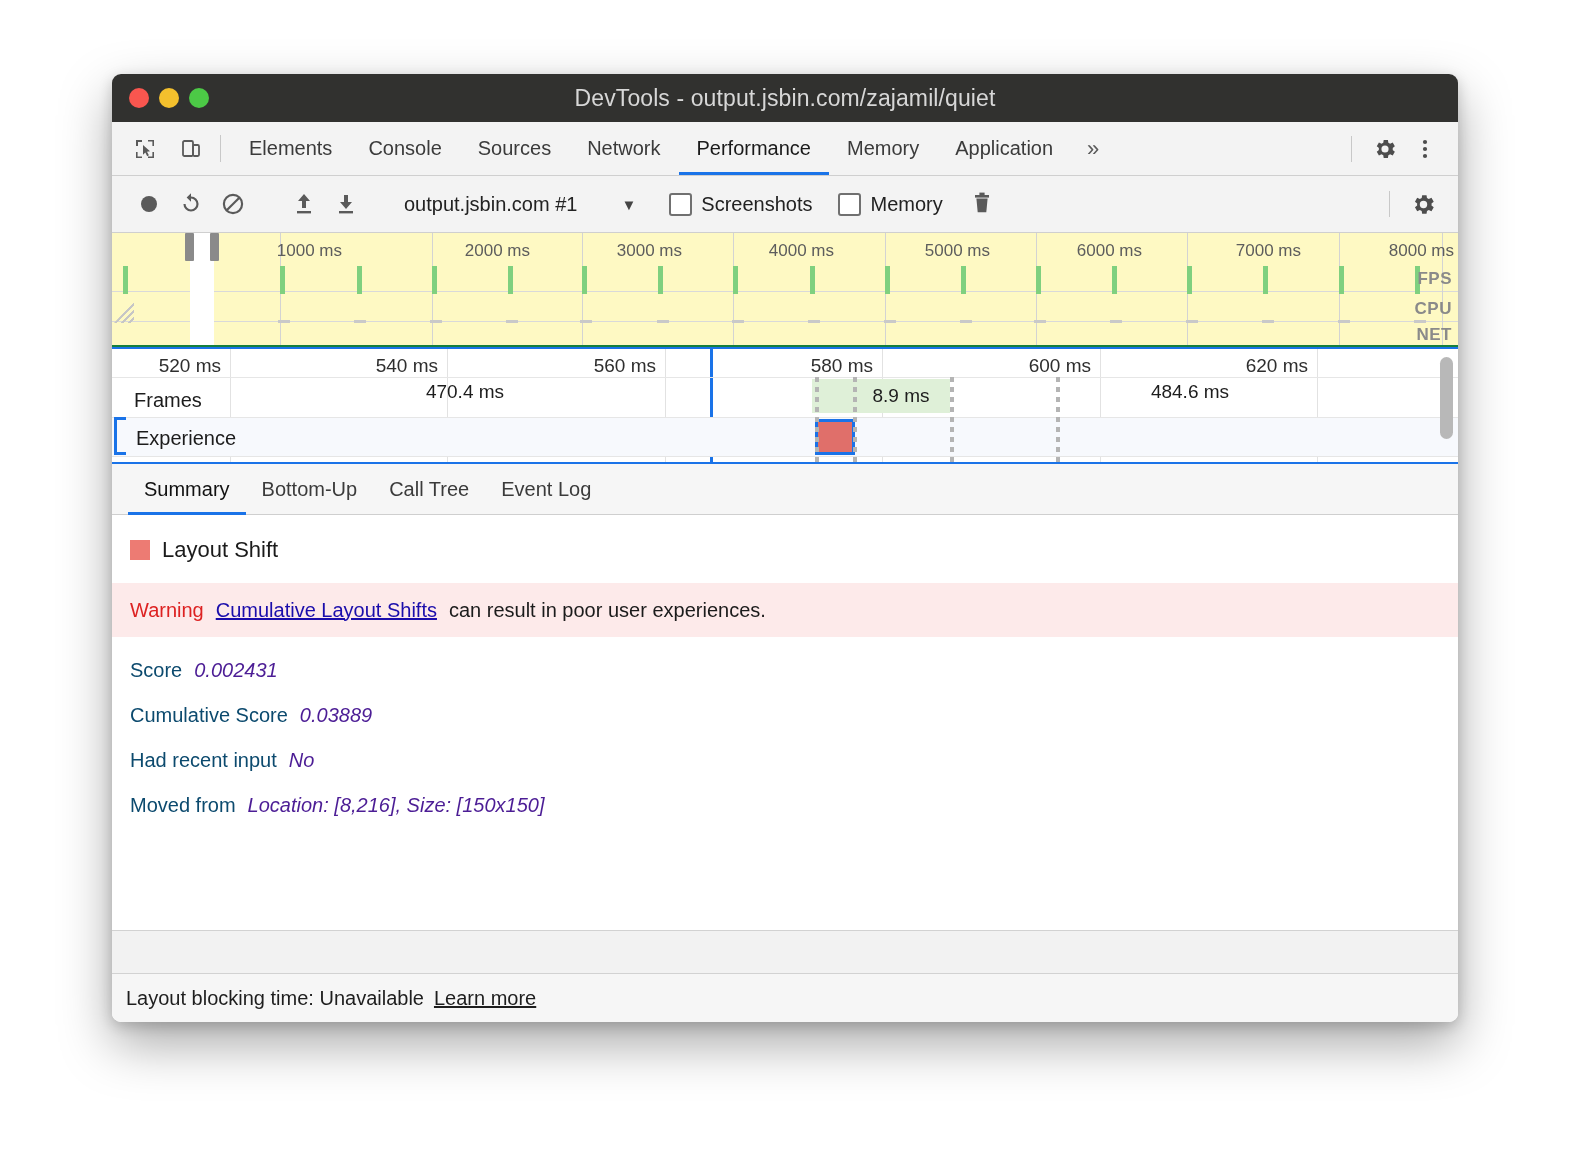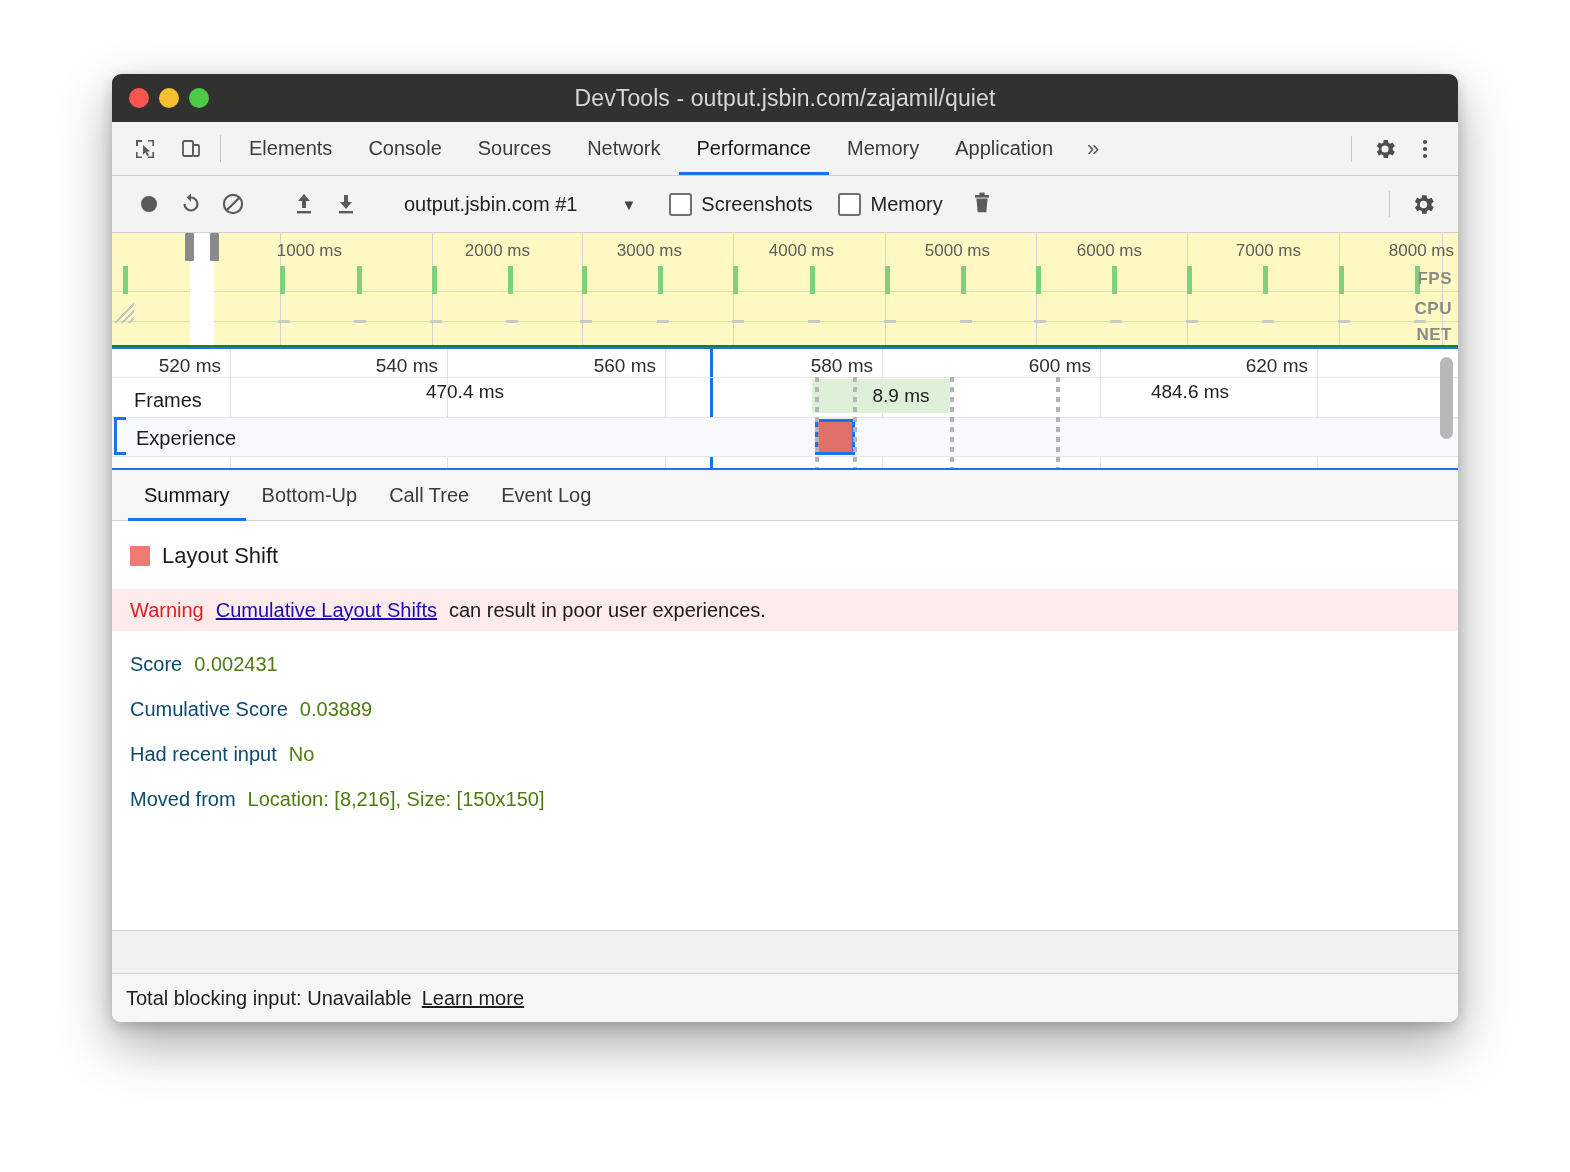--- a/index.html
+++ b/index.html
@@ -348,21 +348,21 @@
     font-size: 22px;
     color: #1b1b1b;
   }
   #summary-swatch {
     width: 20px; height: 20px;
     background: #ed7b73;
     flex: 0 0 20px;
   }
   #warning-row {
     margin-top: 20px;
-    height: 42px;
+    height: 54px;
     background: #fdeaea;
     display: flex;
     align-items: center;
     padding-left: 18px;
     font-size: 20px;
     color: #1b1b1b;
     gap: 12px;
   }
   #warning-label { color: #dd2222; }
   #warning-link {
@@ -371,21 +371,21 @@
   }
   .kv {
     display: flex;
     align-items: baseline;
     padding-left: 18px;
     margin-top: 22px;
     font-size: 20px;
     gap: 12px;
   }
   .kv .k { color: #0c4a6e; }
-  .kv .v { color: #4d7c0f; }
+  .kv .v { color: #4c1d95; font-style: italic; }
 
   #summary-footer {
     flex: 0 0 42px;
     height: 42px;
     background: #f2f2f2;
     border-top: 1px solid #d2d2d2;
     border-bottom: 1px solid #d2d2d2;
   }
   #statusbar {
     flex: 0 0 48px;
@@ -660,17 +660,17 @@
     </div>
     <div class="kv">
       <span class="k">Moved from</span>
       <span class="v">Location: [8,216], Size: [150x150]</span>
     </div>
   </div>
 
   <div id="summary-footer"></div>
 
   <div id="statusbar">
-    <span>Total blocking input: Unavailable</span>
+    <span>Layout blocking time: Unavailable</span>
     <span id="learn-more">Learn more</span>
   </div>
 
 </div>
 
 </body></html>

